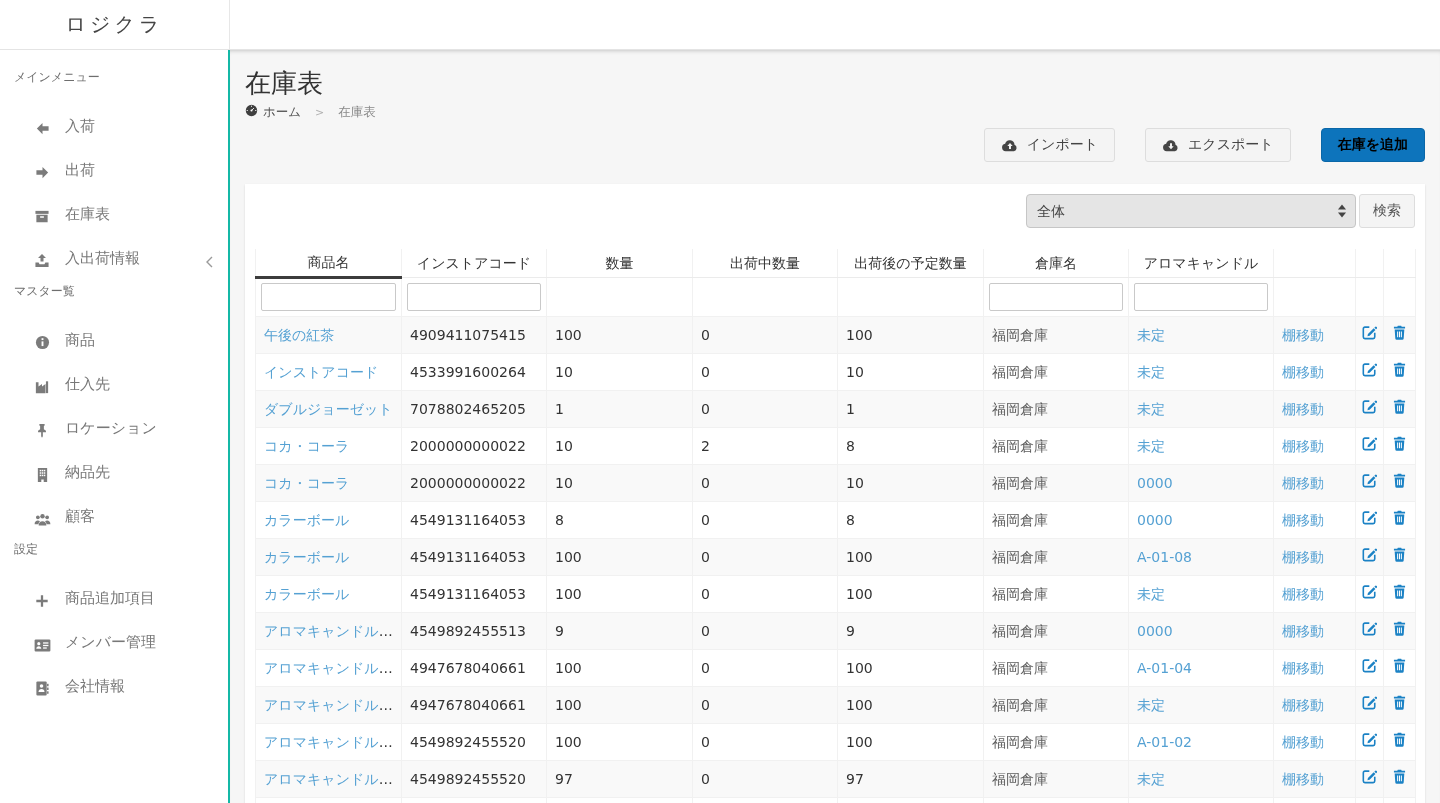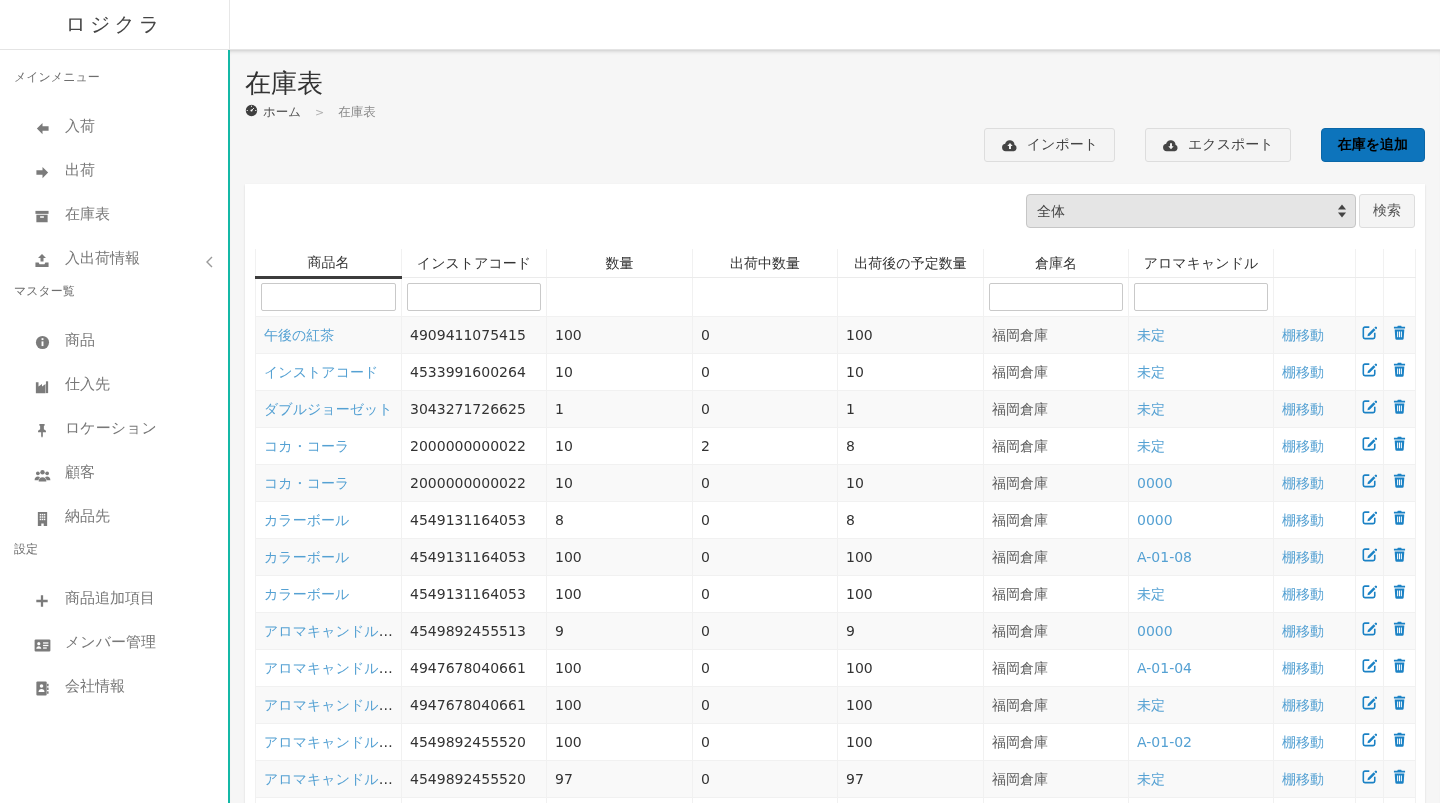--- a/index.html
+++ b/index.html
@@ -140,49 +140,49 @@
     <div class="side-item">
       <span class="ic">
         <svg width="12" height="15" viewBox="0 0 12 16" fill="currentColor">
             <path d="M3.2 1h5.6v1.6l-.8.6v3.4l2.2 1.6v1.6H6.9v4.4L6 15.6l-.9-1.4V9.8H1.8V8.2L4 6.6V3.2l-.8-.6z"></path>
           </svg>
       </span>
       <span>ロケーション</span>
     </div>
     <div class="side-item">
       <span class="ic">
-        <svg width="17" height="13" viewBox="0 0 18 14" fill="currentColor">
-            <circle cx="4" cy="4.6" r="2"></circle>
-            <circle cx="14" cy="4.6" r="2"></circle>
-            <circle cx="9" cy="3.4" r="2.4"></circle>
-            <path d="M0.5 12c0-2.4 1.6-3.8 3.5-3.8 .9 0 1.7.3 2.3.8A5.6 5.6 0 0 0 4.6 12z"></path>
-            <path d="M17.5 12c0-2.4-1.6-3.8-3.5-3.8-.9 0-1.7.3-2.3.8a5.6 5.6 0 0 1 1.7 3z"></path>
-            <path d="M4.8 13.4c0-3 1.9-4.6 4.2-4.6s4.2 1.6 4.2 4.6z"></path>
-          </svg>
-      </span>
-      <span>顧客</span>
-    </div>
-    <div class="side-item">
-      <span class="ic">
         <svg width="13" height="15" viewBox="0 0 14 16" fill="currentColor">
             <path d="M2 1h10v15H8.3v-2.6H5.7V16H2z"></path>
             <g fill="#fff">
               <rect x="4" y="3" width="1.6" height="1.6"></rect>
               <rect x="6.2" y="3" width="1.6" height="1.6"></rect>
               <rect x="8.4" y="3" width="1.6" height="1.6"></rect>
               <rect x="4" y="5.6" width="1.6" height="1.6"></rect>
               <rect x="6.2" y="5.6" width="1.6" height="1.6"></rect>
               <rect x="8.4" y="5.6" width="1.6" height="1.6"></rect>
               <rect x="4" y="8.2" width="1.6" height="1.6"></rect>
               <rect x="6.2" y="8.2" width="1.6" height="1.6"></rect>
               <rect x="8.4" y="8.2" width="1.6" height="1.6"></rect>
             </g>
           </svg>
       </span>
       <span>納品先</span>
+    </div>
+    <div class="side-item">
+      <span class="ic">
+        <svg width="17" height="13" viewBox="0 0 18 14" fill="currentColor">
+            <circle cx="4" cy="4.6" r="2"></circle>
+            <circle cx="14" cy="4.6" r="2"></circle>
+            <circle cx="9" cy="3.4" r="2.4"></circle>
+            <path d="M0.5 12c0-2.4 1.6-3.8 3.5-3.8 .9 0 1.7.3 2.3.8A5.6 5.6 0 0 0 4.6 12z"></path>
+            <path d="M17.5 12c0-2.4-1.6-3.8-3.5-3.8-.9 0-1.7.3-2.3.8a5.6 5.6 0 0 1 1.7 3z"></path>
+            <path d="M4.8 13.4c0-3 1.9-4.6 4.2-4.6s4.2 1.6 4.2 4.6z"></path>
+          </svg>
+      </span>
+      <span>顧客</span>
     </div>
 
     <div class="side-title">設定</div>
     <div class="side-item">
       <span class="ic">
         <svg width="14" height="14" viewBox="0 0 16 16" fill="currentColor">
             <path d="M6.7 1.5h2.6v5.2h5.2v2.6H9.3v5.2H6.7V9.3H1.5V6.7h5.2z"></path>
           </svg>
       </span>
       <span>商品追加項目</span>
@@ -387,21 +387,21 @@
                       <path d="M1.8 4.8h10.4l-.7 9.6a1.5 1.5 0 0 1-1.5 1.4H4a1.5 1.5 0 0 1-1.5-1.4z" fill="currentColor"></path>
                       <g stroke="#fff" stroke-width="1.1">
                         <path d="M5 6.8v6.4M7 6.8v6.4M9 6.8v6.4"></path>
                       </g>
                     </svg>
       </span>
     </td>
   </tr>
               <tr>
     <td class="c-name"><a class="lk">ダブルジョーゼット</a></td>
-    <td class="c-code">3043271726625</td>
+    <td class="c-code">7078802465205</td>
     <td class="c-qty">1</td>
     <td class="c-ship">0</td>
     <td class="c-plan">1</td>
     <td class="c-warehouse">福岡倉庫</td>
     <td class="c-loc"><a class="lk">未定</a></td>
     <td class="c-move"><a class="lk">棚移動</a></td>
     <td class="c-edit">
       <span class="icon-btn">
         <svg width="15" height="15" viewBox="0 0 16 16">
                       <path d="M13.6 8.2v4.6a1.7 1.7 0 0 1-1.7 1.7H3.1a1.7 1.7 0 0 1-1.7-1.7V4a1.7 1.7 0 0 1 1.7-1.7h4.7" fill="none" stroke="currentColor" stroke-width="1.7"></path>

